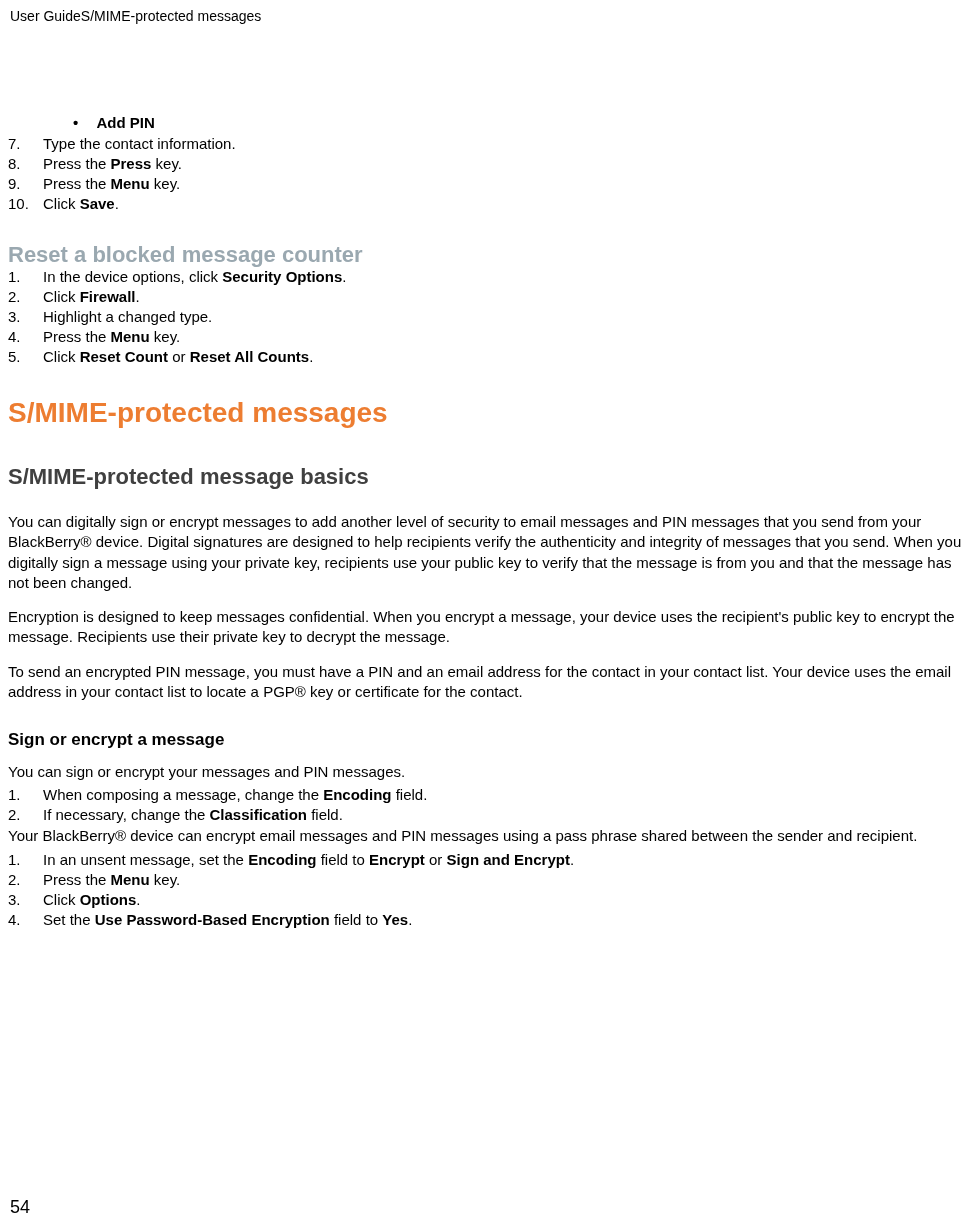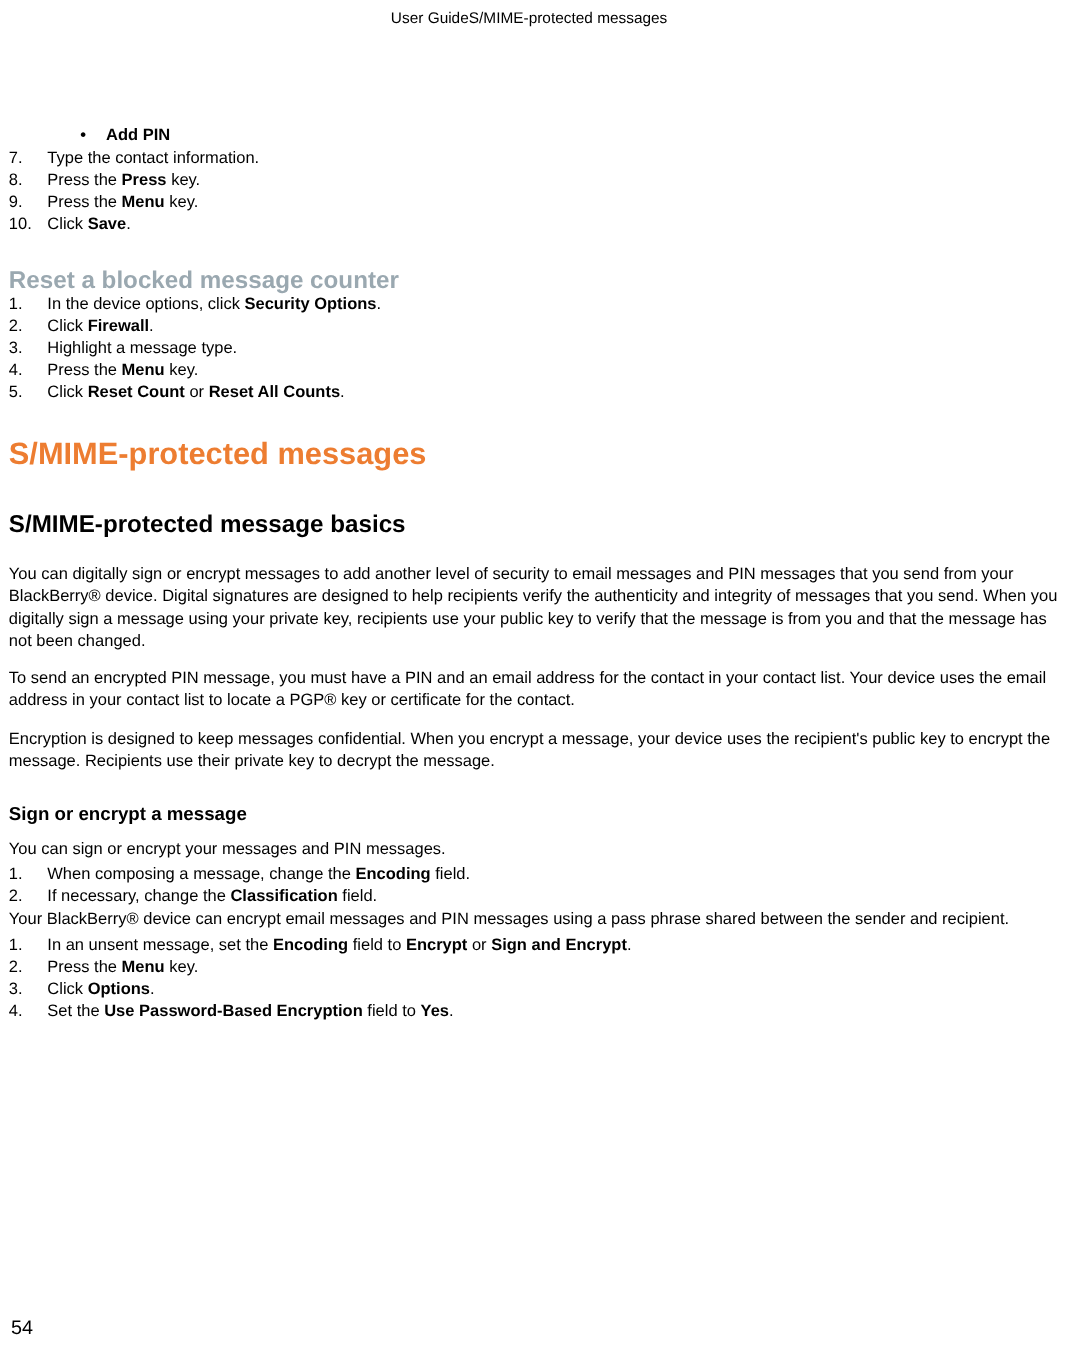--- a/index.html
+++ b/index.html
@@ -12,21 +12,21 @@
       font-size: 15px;
       color: #000;
       background: #fff;
       width: 974px;
       height: 1228px;
       position: relative;
       padding: 0;
     }
     .header {
       display: flex;
-      justify-content: center;
+      justify-content: flex-start;
       padding: 8px 22px 0 10px;
       font-size: 14px;
     }
     .content {
       padding: 0 8px;
     }
     .top-spacer {
       height: 90px;
     }
     .bullet-line {
@@ -58,21 +58,21 @@
       margin-bottom: 0;
     }
     .sec-h1 {
       color: #ed7d31;
       font-size: 28px;
       font-weight: bold;
       margin-top: 32px;
       margin-bottom: 15px;
     }
     .sec-h2-orange {
-      color: #000000;
+      color: #404040;
       font-size: 22px;
       font-weight: bold;
       margin-top: 35px;
       margin-bottom: 22px;
     }
     .sec-h3 {
       font-weight: bold;
       font-size: 17px;
       margin-top: 28px;
       margin-bottom: 12px;
@@ -130,39 +130,39 @@
       <div class="numbered-line">
         <div class="num">1.</div>
         <div class="text"><span>In the device options, click </span><span class="bold">Security Options</span><span>.</span></div>
       </div>
       <div class="numbered-line">
         <div class="num">2.</div>
         <div class="text"><span>Click </span><span class="bold">Firewall</span><span>.</span></div>
       </div>
       <div class="numbered-line">
         <div class="num">3.</div>
-        <div class="text"><span>Highlight a message type.</span></div>
+        <div class="text"><span>Highlight a changed type.</span></div>
       </div>
       <div class="numbered-line">
         <div class="num">4.</div>
         <div class="text"><span>Press the </span><span class="bold">Menu</span><span> key.</span></div>
       </div>
       <div class="numbered-line">
         <div class="num">5.</div>
         <div class="text"><span>Click </span><span class="bold">Reset Count</span><span> or </span><span class="bold">Reset All Counts</span><span>.</span></div>
       </div>
     </div>
 
   <div class="sec-h1">S/MIME-protected messages</div>
 
   <div class="sec-h2-orange">S/MIME-protected message basics</div>
 
   <div class="para">You can digitally sign or encrypt messages to add another level of security to email messages and PIN messages that you send from your BlackBerry® device. Digital signatures are designed to help recipients verify the authenticity and integrity of messages that you send. When you digitally sign a message using your private key, recipients use your public key to verify that the message is from you and that the message has not been changed.</div>
+  <div class="para">Encryption is designed to keep messages confidential. When you encrypt a message, your device uses the recipient's public key to encrypt the message. Recipients use their private key to decrypt the message.</div>
   <div class="para">To send an encrypted PIN message, you must have a PIN and an email address for the contact in your contact list. Your device uses the email address in your contact list to locate a PGP® key or certificate for the contact.</div>
-  <div class="para">Encryption is designed to keep messages confidential. When you encrypt a message, your device uses the recipient's public key to encrypt the message. Recipients use their private key to decrypt the message.</div>
 
   <div class="sec-h3">Sign or encrypt a message</div>
   <div class="para" style="margin-bottom:4px;">You can sign or encrypt your messages and PIN messages.</div>
   <div id="steps-sign">
       <div class="numbered-line">
         <div class="num">1.</div>
         <div class="text"><span>When composing a message, change the </span><span class="bold">Encoding</span><span> field.</span></div>
       </div>
       <div class="numbered-line">
         <div class="num">2.</div>

